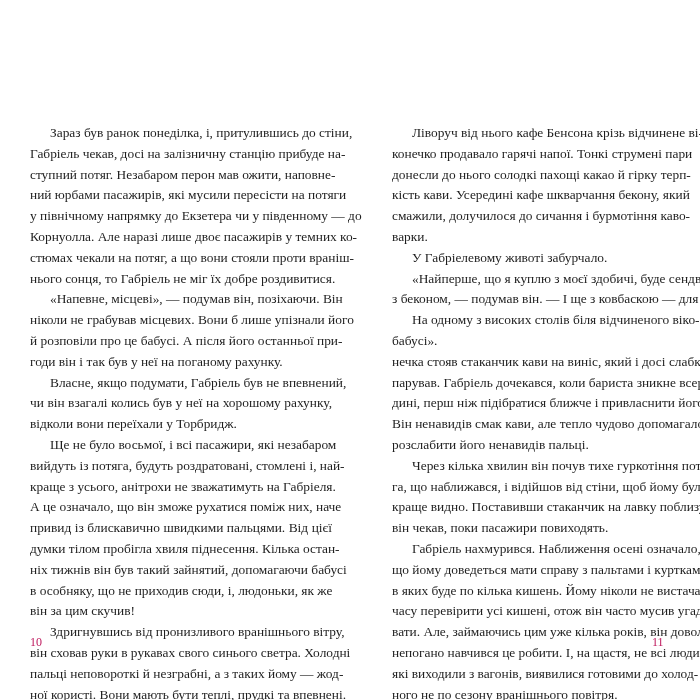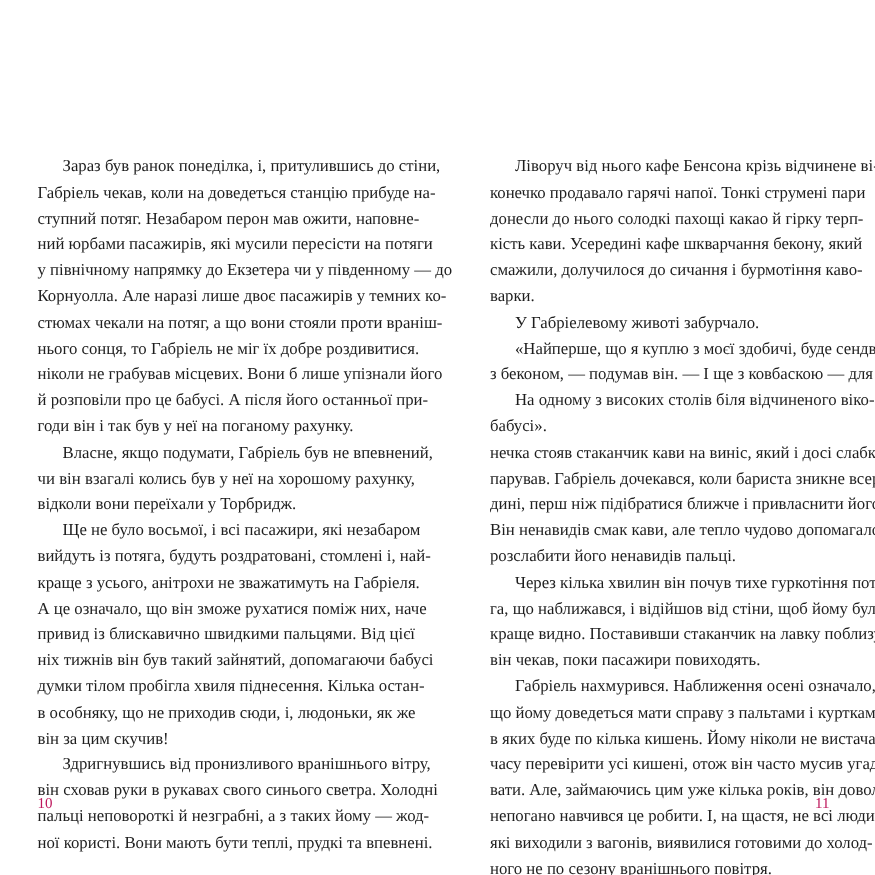--- a/index.html
+++ b/index.html
@@ -18,40 +18,41 @@
   .line.indent { padding-left: 20px; }
   .folio { position: absolute; top: 588px; font-size: 12px; color: #be185d; margin-top: 47px; }
   .folio-left { left: 30px; }
   .folio-right { left: 652px; }
 </style>
 </head>
 <body>
 
 <div class="page page-left" id="left">
     <div class="line indent">Зараз був ранок понеділка, і, притулившись до стіни,</div>
-    <div class="line">Габріель чекав, коли на доведеться станцію прибуде на-</div>
+    <div class="line">Габріель чекав, досі на залізничну станцію прибуде на-</div>
     <div class="line">ступний потяг. Незабаром перон мав ожити, наповне-</div>
     <div class="line">ний юрбами пасажирів, які мусили пересісти на потяги</div>
     <div class="line">у північному напрямку до Екзетера чи у південному — до</div>
     <div class="line">Корнуолла. Але наразі лише двоє пасажирів у темних ко-</div>
     <div class="line">стюмах чекали на потяг, а що вони стояли проти враніш-</div>
     <div class="line last">нього сонця, то Габріель не міг їх добре роздивитися.</div>
+    <div class="line indent">«Напевне, місцеві», — подумав він, позіхаючи. Він</div>
     <div class="line">ніколи не грабував місцевих. Вони б лише упізнали його</div>
     <div class="line">й розповіли про це бабусі. А після його останньої при-</div>
     <div class="line last">годи він і так був у неї на поганому рахунку.</div>
     <div class="line indent">Власне, якщо подумати, Габріель був не впевнений,</div>
     <div class="line">чи він взагалі колись був у неї на хорошому рахунку,</div>
     <div class="line last">відколи вони переїхали у Торбридж.</div>
     <div class="line indent">Ще не було восьмої, і всі пасажири, які незабаром</div>
     <div class="line">вийдуть із потяга, будуть роздратовані, стомлені і, най-</div>
     <div class="line">краще з усього, анітрохи не зважатимуть на Габріеля.</div>
     <div class="line">А це означало, що він зможе рухатися поміж них, наче</div>
     <div class="line">привид із блискавично швидкими пальцями. Від цієї</div>
+    <div class="line">думки тілом пробігла хвиля піднесення. Кілька остан-</div>
     <div class="line">ніх тижнів він був такий зайнятий, допомагаючи бабусі</div>
-    <div class="line">думки тілом пробігла хвиля піднесення. Кілька остан-</div>
     <div class="line">в особняку, що не приходив сюди, і, людоньки, як же</div>
     <div class="line last">він за цим скучив!</div>
     <div class="line indent">Здригнувшись від пронизливого вранішнього вітру,</div>
     <div class="line">він сховав руки в рукавах свого синього светра. Холодні</div>
     <div class="line">пальці неповороткі й незграбні, а з таких йому — жод-</div>
     <div class="line last">ної користі. Вони мають бути теплі, прудкі та впевнені.</div>
   </div>
 <div class="page page-right" id="right">
     <div class="line indent">Ліворуч від нього кафе Бенсона крізь відчинене ві-</div>
     <div class="line">конечко продавало гарячі напої. Тонкі струмені пари</div>

